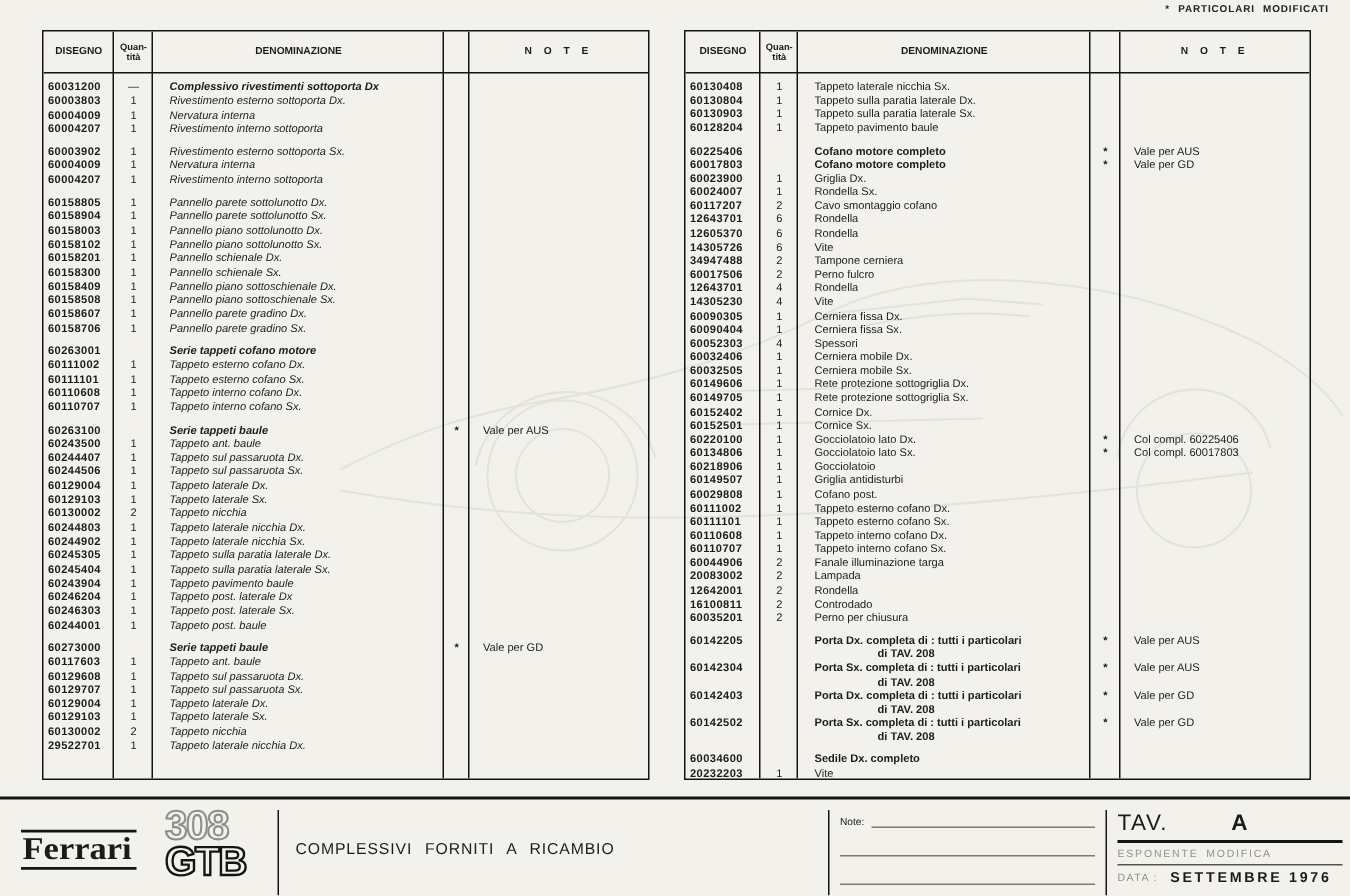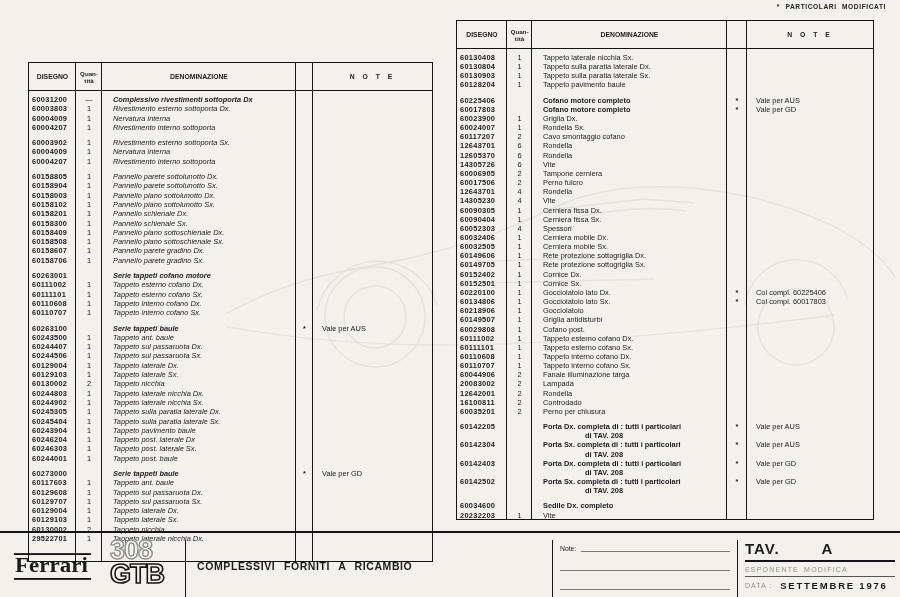--- a/index.html
+++ b/index.html
@@ -10,21 +10,21 @@
     color:#1b1b1b;
   }
   
   .watermark{position:absolute;left:225px;top:165px;width:672px;height:240px;z-index:0;}
   
   .corner-note{position:absolute;top:3px;right:14px;font-size:6.6px;font-weight:bold;
     letter-spacing:.6px;word-spacing:3px;color:#222;z-index:3;}
   
   .ptable{position:absolute;top:20px;height:500px;border:1.5px solid #141414;
     box-sizing:border-box;background:transparent;z-index:2;overflow:hidden;}
-  .t-left{left:28px;width:405px;margin-top:42px;--rh:9.3px;}
+  .t-left{left:28px;width:405px;--rh:9.3px;}
   .t-right{left:456px;width:418px;--rh:9.15px;}
   .thead{height:28px;border-bottom:1.5px solid #141414;display:flex;align-items:center;
     font-size:6.8px;font-weight:bold;box-sizing:border-box;}
   .th{text-align:center;}
   .th-q{font-size:6.2px;line-height:7px;font-weight:bold;}
   .th-t{letter-spacing:3px;}
   .t-left .th-d{width:47px;} .t-left .th-q{width:26px;} .t-left .th-n{width:194px;}
   .t-left .th-s{width:17px;} .t-left .th-t{flex:1;}
   .t-right .th-d{width:50px;} .t-right .th-q{width:25px;} .t-right .th-n{width:195px;}
   .t-right .th-s{width:20px;} .t-right .th-t{flex:1;}
@@ -49,31 +49,31 @@
   .fvline{position:absolute;top:540px;height:57px;width:1px;background:#141414;z-index:2;}
   .brand-box{position:absolute;left:14px;top:552px;z-index:2;}
   .brand-script{display:inline-block;font-family:"Liberation Serif", serif;font-weight:bold;
     font-size:23px;line-height:24px;letter-spacing:0px;border-top:2.5px solid #141414;
     border-bottom:2.5px solid #141414;padding:0 3px 1px 1px;transform:scaleY(.92);}
   .model-stack{position:absolute;left:96px;top:-13px;width:90px;line-height:0;}
   .model-num,.model-gtb{font-weight:bold;font-size:27px;letter-spacing:-1px;line-height:23px;
     color:#f2f1ec;display:block;}
   .model-num{-webkit-text-stroke:1.4px #8f8f8a;}
   .model-gtb{-webkit-text-stroke:1.6px #141414;margin-top:1px;}
-  .page-title{position:absolute;left:197px;top:560px;font-size:10.5px;font-weight:bold;
+  .page-title{position:absolute;left:197px;top:560px;font-size:10.5px;font-weight:normal;
     letter-spacing:.6px;word-spacing:5px;z-index:2;}
   .note-box{position:absolute;left:560px;top:543px;width:170px;z-index:2;font-size:6.8px;}
   .note-row1{display:flex;align-items:flex-end;}
   .note-label{margin-right:5px;}
   .note-line{border-bottom:1px solid #7c7b74;flex:1;height:8px;}
   .note-line2{border-bottom:1px solid #7c7b74;height:18px;}
   .tav-box{position:absolute;left:745px;top:540px;width:150px;z-index:2;}
   .tav-row{display:flex;align-items:baseline;border-bottom:2px solid #141414;
     padding-bottom:2px;height:18px;}
-  .tav-label{font-size:15px;font-weight:bold;letter-spacing:1px;}
+  .tav-label{font-size:15px;font-weight:normal;letter-spacing:1px;}
   .tav-value{font-size:15px;font-weight:bold;margin-left:42px;}
   .esp-row{border-bottom:1.5px solid #55544e;height:14px;display:flex;align-items:center;}
   .esp-label{font-size:7px;color:#91908a;letter-spacing:1.2px;word-spacing:2px;}
   .data-row{display:flex;align-items:center;height:16px;}
   .data-label{font-size:7px;color:#91908a;letter-spacing:1px;margin-right:8px;}
   .data-value{font-size:9.5px;font-weight:bold;letter-spacing:1.8px;}
 </style>
 </head>
 <body>
 
@@ -524,21 +524,21 @@
         <div class="c c-t"></div>
       </div>
       <div class="prow">
         <div class="c c-d">14305726</div>
         <div class="c c-q">6</div>
         <div class="c c-n">Vite</div>
         <div class="c c-s"></div>
         <div class="c c-t"></div>
       </div>
       <div class="prow">
-        <div class="c c-d">60006905</div>
+        <div class="c c-d">34947488</div>
         <div class="c c-q">2</div>
         <div class="c c-n">Tampone cerniera</div>
         <div class="c c-s"></div>
         <div class="c c-t"></div>
       </div>
       <div class="prow">
         <div class="c c-d">60017506</div>
         <div class="c c-q">2</div>
         <div class="c c-n">Perno fulcro</div>
         <div class="c c-s"></div>

